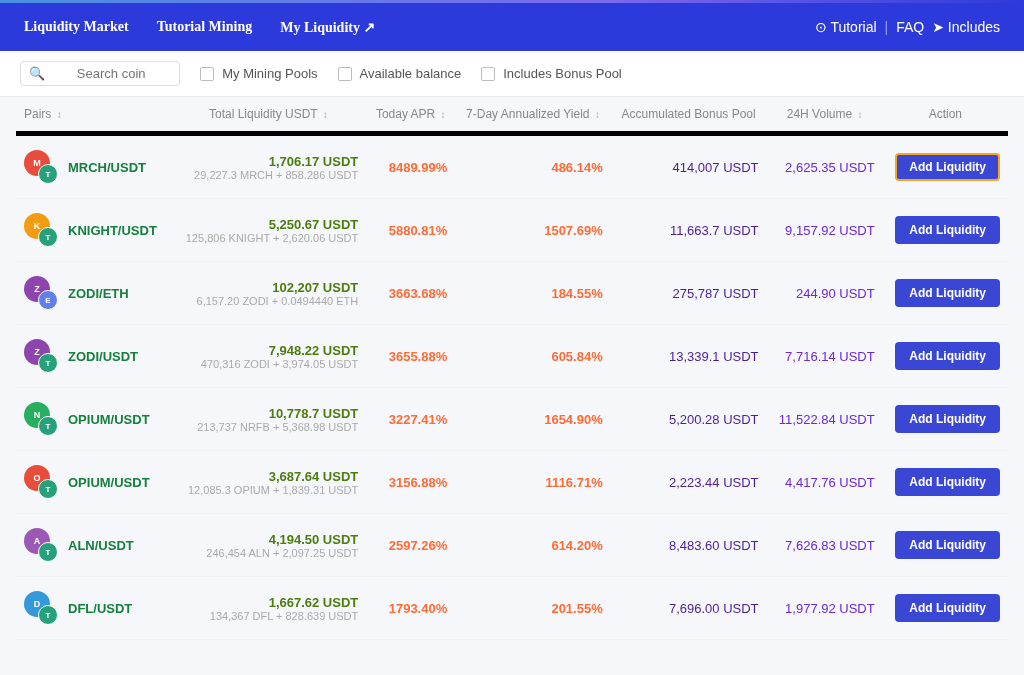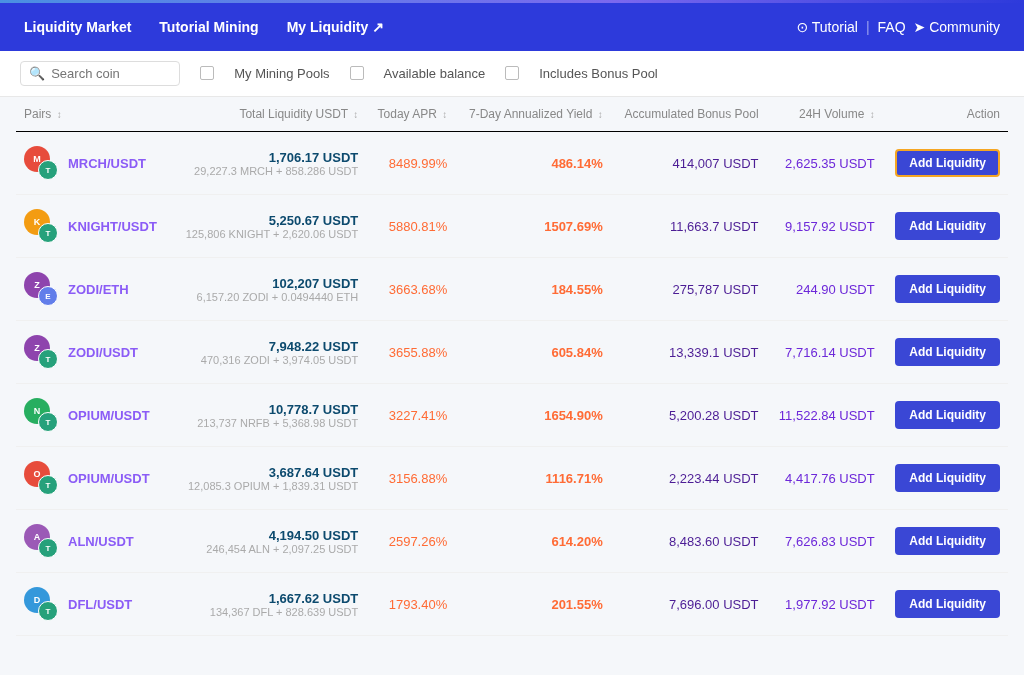--- a/index.html
+++ b/index.html
@@ -7,21 +7,21 @@
 
     
     .navbar {
       background: #2d3adb;
       display: flex;
       align-items: center;
       justify-content: space-between;
       padding: 0 24px;
       height: 48px;
     }
-    .nav-left { display: flex; gap: 28px; align-items: center; }
+    .nav-left { display: flex; gap: 28px; align-items: center; font-family: Liberation Serif, serif; }
     .nav-link {
       color: #fff;
       font-weight: bold;
       font-size: 14px;
       cursor: pointer;
       text-decoration: none;
     }
     .nav-right { display: flex; align-items: center; gap: 8px; color: #fff; font-size: 14px; }
     .nav-right span { cursor: pointer; }
     .nav-divider { color: rgba(255,255,255,0.5); }
@@ -43,25 +43,26 @@
       padding: 4px 8px;
       gap: 6px;
       background: #fff;
     }
     .search-wrap input {
       border: none;
       outline: none;
       font-size: 13px;
       width: 120px;
       color: #4c1d95;
+      text-align: center;
     }
     .filter-toggle {
       display: flex;
-      align-items: flex-start;
-      gap: 20px;
+      align-items: flex-end;
+      gap: 8px;
       font-size: 13px;
       color: #555;
       cursor: pointer;
     }
     .toggle-box {
       width: 14px;
       height: 14px;
       border: 1.5px solid #bbb;
       border-radius: 2px;
       background: #fff;
@@ -71,25 +72,24 @@
     
     .table-wrap {
       padding: 0 16px;
       overflow-x: auto;
     }
     table {
       width: 100%;
       border-collapse: collapse;
     }
     thead tr {
-      border-bottom: 1px solid #000000;
+      border-bottom: 5px solid #000000;
     }
     thead th {
       padding: 10px 8px;
-      text-align: right;
       color: #888;
       font-size: 12px;
       font-weight: normal;
       white-space: nowrap;
     }
     thead th:first-child { text-align: left; }
     thead th .sort-arrow { font-size: 10px; color: #aaa; margin-left: 2px; }
 
     tbody tr {
       border-bottom: 1px solid #f0f0f0;
@@ -126,34 +126,34 @@
       border-radius: 50%;
       position: absolute;
       bottom: 0; right: 0;
       border: 1.5px solid #fff;
       display: flex; align-items: center; justify-content: center;
       font-size: 8px; font-weight: bold; color: #fff;
     }
     .pair-name {
       font-weight: bold;
       font-size: 13px;
-      color: #8b5cf6;
+      color: #15803d;
     }
 
     .liquidity-main {
       font-weight: bold;
       font-size: 13px;
-      color: #0c4a6e;
+      color: #4d7c0f;
     }
     .liquidity-sub {
       font-size: 11px;
       color: #aaa;
     }
 
-    .apr-val { color: #ff6b35; font-weight: normal; font-size: 13px; }
+    .apr-val { color: #ff6b35; font-weight: bold; font-size: 13px; }
     .yield-val { color: #ff6b35; font-weight: bold; font-size: 13px; }
     .bonus-val { font-size: 13px; color: #4c1d95; }
     .volume-val { font-size: 13px; color: #6d28d9; }
 
     .btn-add {
       background: #3a47d5;
       color: #fff;
       border: none;
       border-radius: 4px;
       padding: 7px 14px;
@@ -188,21 +188,21 @@
 <nav class="navbar">
   <div class="nav-left">
     <a class="nav-link">Liquidity Market</a>
     <a class="nav-link">Tutorial Mining</a>
     <a class="nav-link">My Liquidity ↗</a>
   </div>
   <div class="nav-right">
     <span>⊙ Tutorial</span>
     <span class="nav-divider">|</span>
     <span>FAQ</span>
-    <span>➤ Community</span>
+    <span>➤ Includes</span>
   </div>
 </nav>
 
 <div class="filter-bar">
   <div class="search-wrap">
     <span style="color:#aaa; font-size:13px;">🔍</span>
     <input type="text" placeholder="Search coin" style="">
   </div>
   <label class="filter-toggle">
     <span class="toggle-box"></span>

